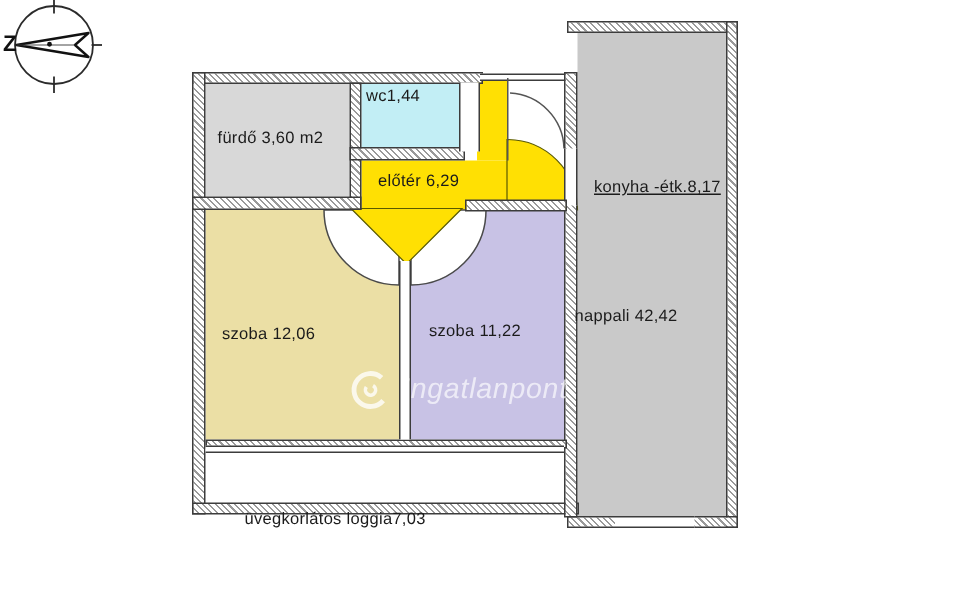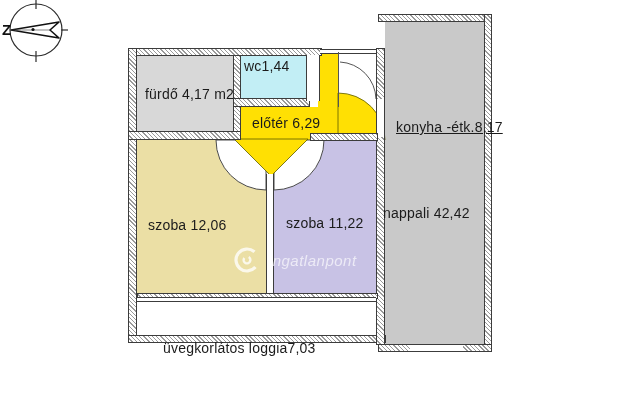--- a/index.html
+++ b/index.html
@@ -11,27 +11,27 @@
   .w{position:absolute;z-index:3;box-sizing:border-box;
      background:repeating-linear-gradient(45deg,#ffffff 0px,#ffffff 2px,#9a9a9a 2px,#9a9a9a 3px);
      border:1px solid #3c3c3c;}
   
   .t{position:absolute;z-index:3;box-sizing:border-box;background:#fff;
      border-top:1px solid #3c3c3c;border-bottom:1px solid #3c3c3c;}
   .tv{position:absolute;z-index:3;box-sizing:border-box;background:#fff;
      border-left:1px solid #3c3c3c;border-right:1px solid #3c3c3c;}
   .line-v{position:absolute;z-index:3;background:#555;width:1px;}
   #arc-layer{position:absolute;left:0;top:0;z-index:2;pointer-events:none;}
-  .room-label{position:absolute;z-index:4;font-size:14px;color:#1b1b1b;white-space:nowrap;
+  .room-label{position:absolute;z-index:4;font-size:11px;color:#1b1b1b;white-space:nowrap;
               letter-spacing:0.2px;}
   
   #watermark{position:absolute;left:233px;top:246px;z-index:5;display:flex;align-items:center;
              gap:7px;color:rgba(255,255,255,0.78);font-style:italic;pointer-events:none;}
   #watermark .brand{font-size:27px;font-weight:bold;letter-spacing:0.5px;}
-  #watermark .suffix{font-size:15px;color:rgba(255,255,255,0.66);letter-spacing:0.5px;}
+  #watermark .suffix{font-size:19px;color:rgba(255,255,255,0.66);letter-spacing:0.5px;}
   
   #compass{position:absolute;left:0;top:0;z-index:4;}
   #compass-letter{position:absolute;left:2px;top:21px;z-index:5;font-size:15px;font-weight:bold;
                   color:#111;font-family:"Liberation Sans",sans-serif;}
 </style>
 </head>
 <body>
 
 <div id="stage">
 
@@ -88,21 +88,21 @@
   <div class="w" style="left:233px;top:55px;width:8px;height:85px;"></div>
   <div class="w" style="left:128px;top:131px;width:113px;height:9px;"></div>
   <div class="w" style="left:233px;top:98px;width:77px;height:9px;"></div>
   <div class="w" style="left:310px;top:133px;width:68px;height:8px;"></div>
   <div class="w" style="left:137px;top:293px;width:241px;height:6px;"></div>
   <div class="tv" style="left:266px;top:174px;width:8px;height:119px;"></div>
   <div class="t" style="left:137px;top:297px;width:239px;height:5px;"></div>
   <div class="tv" style="left:306px;top:55px;width:14px;height:46px;"></div>
   <div class="line-v" style="left:338px;top:52px;height:55px;"></div>
 
-  <div class="room-label" style="left:145px;top:86px;">fürdő 4,17 m2</div>
+  <div class="room-label" style="left:145px;top:86px;">fürdő 3,60 m2</div>
   <div class="room-label" style="left:244px;top:58px;">wc1,44</div>
   <div class="room-label" style="left:252px;top:115px;">előtér 6,29</div>
   <div class="room-label" style="left:396px;top:119px;text-decoration:underline;">konyha -étk.8,17</div>
   <div class="room-label" style="left:383px;top:205px;">nappali 42,42</div>
   <div class="room-label" style="left:148px;top:217px;text-align:right;">szoba 12,06</div>
   <div class="room-label" style="left:286px;top:215px;text-align:center;">szoba 11,22</div>
   <div class="room-label" style="left:163px;top:308px;margin-top:32px;">üvegkorlátos loggia7,03</div>
 
   <div id="watermark">
     <svg width="28" height="28" viewBox="0 0 28 28">

